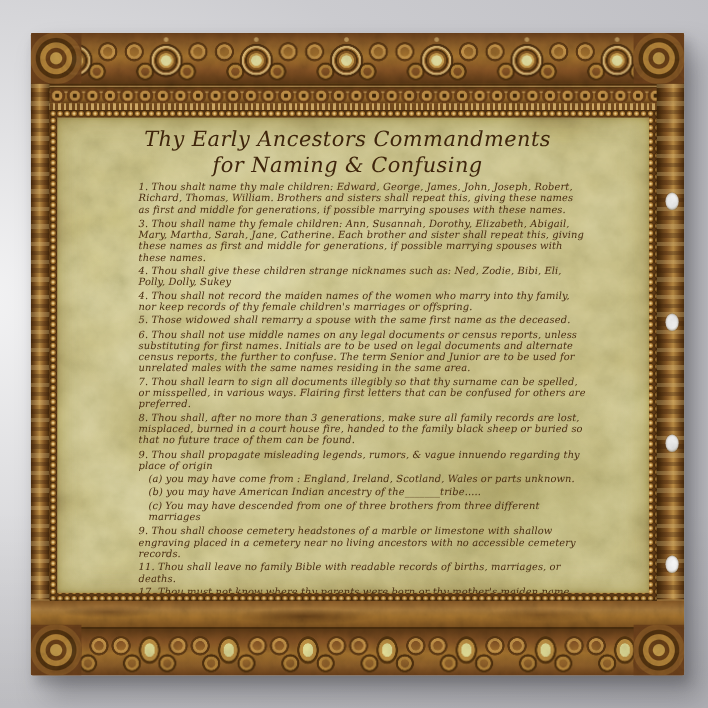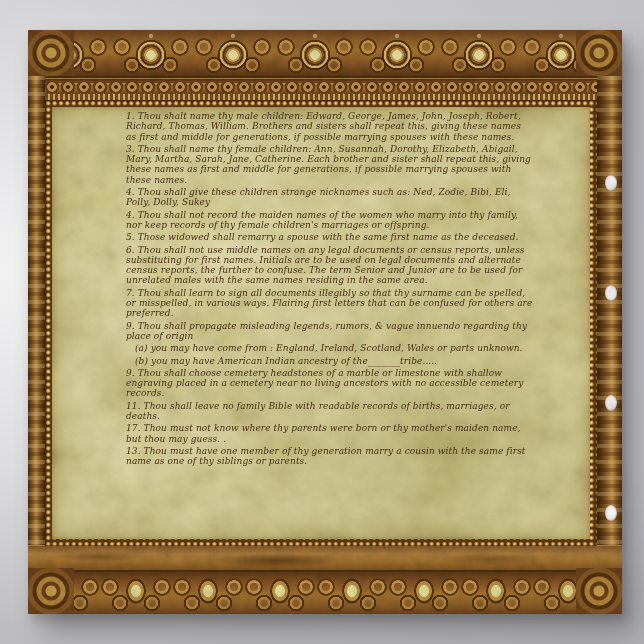--- a/index.html
+++ b/index.html
@@ -204,31 +204,37 @@
               <feColorMatrix in="t" type="saturate" values="0"></feColorMatrix>
               <feComponentTransfer>
                   <feFuncA type="linear" slope="0" intercept="1"></feFuncA>
                 </feComponentTransfer>
             </filter>
           </defs>
           <rect width="100%" height="100%" filter="url(#ptex2)"></rect>
         </svg>
 
         <div class="content">
+          <div class="title">
+            <div>Thy Early Ancestors Commandments</div>
+            <div>for Naming &amp; Confusing</div>
+          </div>
           <div class="cmd-block">
               <p class="cmd">1.  Thou shalt name thy male children: Edward, George, James, John, Joseph, Robert, Richard, Thomas, William. Brothers and sisters shall repeat this, giving these names as first and middle for generations, if possible marrying spouses with these names.</p>
               <p class="cmd">3.  Thou shall name thy female children: Ann, Susannah, Dorothy, Elizabeth, Abigail, Mary, Martha, Sarah, Jane,  Catherine. Each brother and sister shall repeat this, giving these names as first and middle for generations, if possible marrying spouses with these names.</p>
               <p class="cmd">4.  Thou shall give these children strange nicknames such as: Ned, Zodie, Bibi, Eli, Polly, Dolly, Sukey</p>
               <p class="cmd">4.  Thou shall not record the maiden names of the women who marry into thy family, nor keep records of thy female children's marriages or offspring.</p>
               <p class="cmd">5.  Those widowed shall remarry a spouse with the same first name as the deceased.</p>
               <p class="cmd">6.  Thou shall not use middle names on any legal documents or census reports, unless substituting for first names. Initials are to be used on legal documents and alternate census reports, the further to confuse. The term Senior and Junior are to be used for unrelated males with the same names residing in the same area.</p>
               <p class="cmd">7.  Thou shall learn to sign all documents illegibly so that thy surname can be spelled, or misspelled, in various ways.  Flairing first letters that can be confused for others are preferred.</p>
+              <p class="cmd">8.  Thou shall, after no more than 3 generations, make sure all family records are lost, misplaced, burned in a court house fire, handed to the family black sheep or buried so that no future trace of them can be found.</p>
               <p class="cmd">9.  Thou shall propagate misleading legends, rumors, &amp; vague innuendo regarding thy place of origin</p>
               <p class="cmd sub">(a) you may have come from : England, Ireland, Scotland, Wales or parts unknown.</p>
               <p class="cmd sub">(b) you may have  American Indian ancestry of the_______tribe.....</p>
+              <p class="cmd sub">(c) You may have descended from one of three brothers from three different marriages</p>
               <p class="cmd">9. Thou shall choose cemetery headstones of a marble or limestone with shallow engraving placed in a cemetery near no living ancestors with no accessible cemetery records.</p>
               <p class="cmd">11. Thou shall leave no family Bible with readable records of births, marriages, or deaths.</p>
               <p class="cmd">17. Thou must not know where thy parents were born or thy mother's maiden name, but thou may guess. .</p>
               <p class="cmd">13. Thou must have one member of thy generation marry a cousin with the same first name as one of thy siblings or parents.</p>
             </div>
 
         </div>
       </div>
     </div>
 

